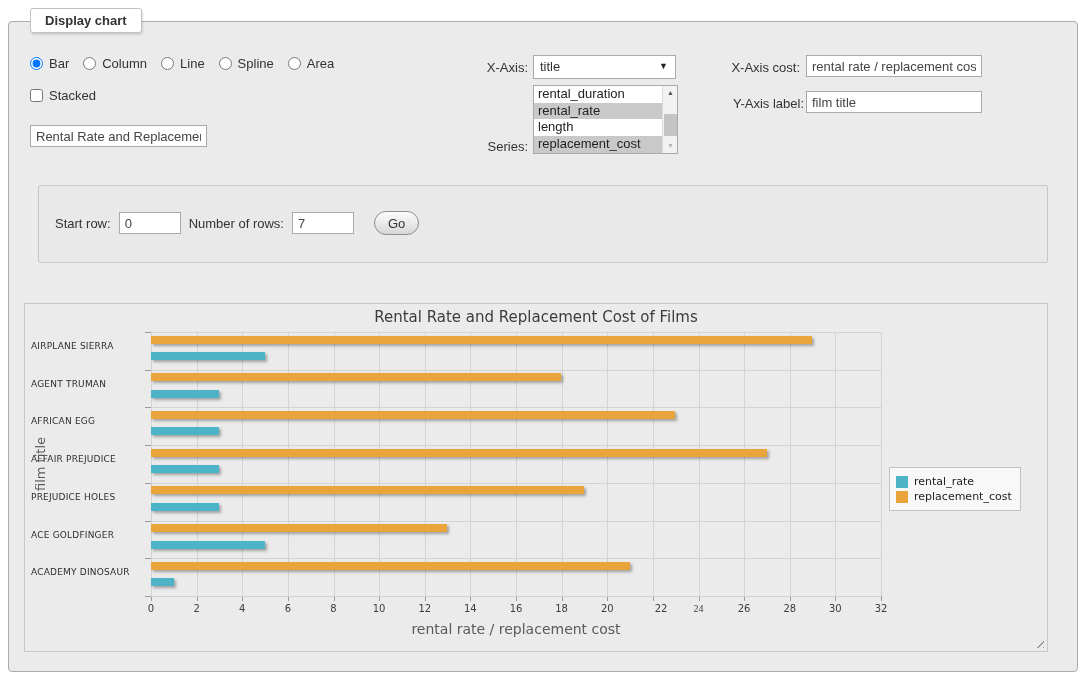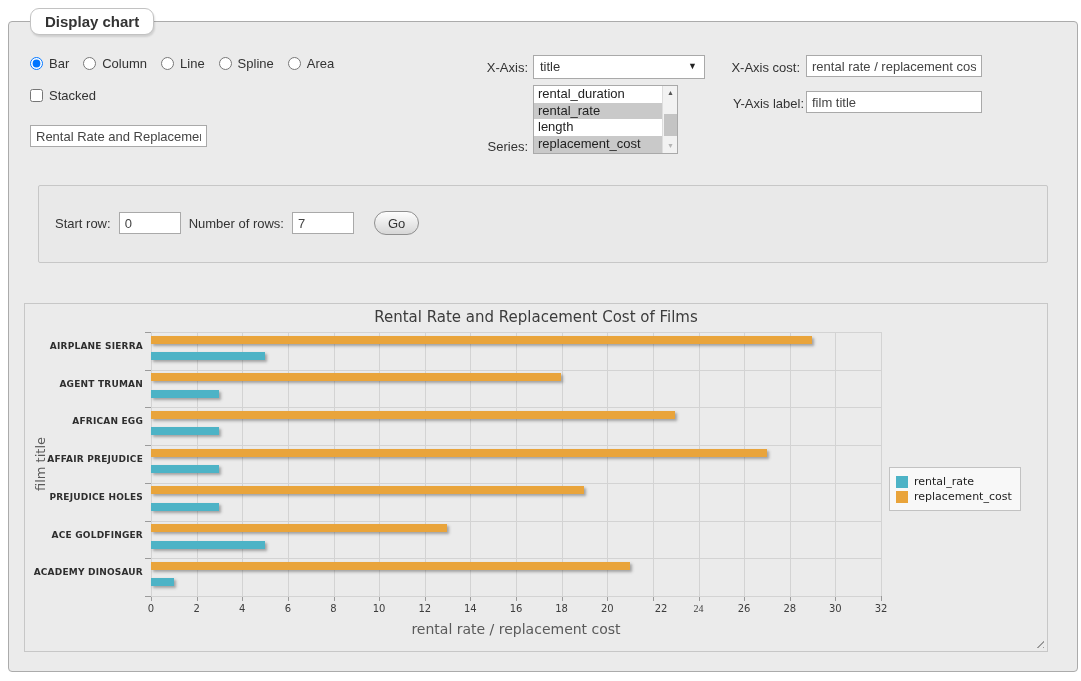--- a/index.html
+++ b/index.html
@@ -4,38 +4,38 @@
 <style>
   * { margin:0; padding:0; box-sizing:border-box; }
   html,body { width:1081px; height:681px; background:#fff; overflow:hidden;
               font-family:"Liberation Sans", sans-serif; }
   .abs { position:absolute; }
 
   
   .panel { left:8px; top:21px; width:1070px; height:651px;
            background:#ebebeb; border:1px solid #ababab; border-radius:4px; }
   .panel-legend { left:30px; top:8px; z-index:5; background:#fff;
-                  border:1px solid #c2c2c2; border-radius:9px;
-                  padding:4px 14px; font-size:15px; font-weight:bold; color:#333;
+                  border:1px solid #c2c2c2; border-radius:3px;
+                  padding:4px 14px; font-size:13px; font-weight:bold; color:#333;
                   box-shadow:1px 2px 2px rgba(0,0,0,0.12); }
 
   
   .ctl-label { font-size:13px; color:#333; }
   .radio-row { left:30px; top:56px; display:flex; align-items:center; gap:6px; }
   .radio-row label { margin-right:8px; }
   .check-row { left:30px; top:88px; display:flex; align-items:center; gap:6px; }
   input[type=text] { border:1px solid #a9a9a9; background:#fff; font-size:13px;
                      color:#444; padding:2px 5px; height:22px; }
   .title-input { left:30px; top:125px; width:177px; }
 
   .lbl-right { text-align:right; }
   .xaxis-lbl { left:450px; top:60px; width:78px; }
   .series-lbl { left:450px; top:139px; width:78px; }
 
-  .fake-select { left:533px; top:55px; width:172px; height:24px; background:#fff;
+  .fake-select { left:533px; top:55px; width:143px; height:24px; background:#fff;
                  border:1px solid #a9a9a9; font-size:13px; color:#333;
                  padding:3px 6px; cursor:default; }
   .fake-select .arrow { position:absolute; right:7px; top:5px; font-size:9px; color:#222; }
 
   .series-list { left:533px; top:85px; width:145px; height:69px; background:#fff;
                  border:1px solid #a9a9a9; overflow:hidden; font-size:13px; color:#222; }
   .series-list .opt { height:16.7px; line-height:16.7px; padding-left:4px; white-space:nowrap; }
   .series-list .opt.sel { background:#c9c9c9; }
   .sb { position:absolute; right:0; top:0; width:15px; height:100%; background:#f2f2f2;
         border-left:1px solid #ddd; }
@@ -64,22 +64,22 @@
                background:#ebebeb; border:1px solid #c7c7c7;
                font-family:"DejaVu Sans", sans-serif; }
   .chart-title { position:absolute; left:0; top:4px; width:100%; text-align:center;
                  font-size:15px; color:#3c3c3c; }
   .plot { position:absolute; left:126px; top:28px; width:730px; height:264px; }
   .gl-v { position:absolute; top:0; width:1px; height:100%; background:#d3d3d3; }
   .gl-h { position:absolute; left:0; height:1px; width:100%; background:#d3d3d3; }
   .tick-x { position:absolute; width:1px; height:5px; background:#9b9b9b; }
   .tick-y { position:absolute; height:1px; width:6px; background:#9b9b9b; }
   .bar { position:absolute; height:8px; box-shadow:2px 2px 3px rgba(70,70,70,0.45); }
-  .cat-lab { position:absolute; width:112px; text-align:right; font-size:9px;
-             font-weight:bold; color:#2e2e2e; letter-spacing:0.2px; }
+  .cat-lab { position:absolute; width:112px; font-size:9px;
+             font-weight:normal; color:#2e2e2e; letter-spacing:0.2px; }
   .xtick-lab { position:absolute; width:40px; text-align:center; font-size:10px; color:#3d3d3d; }
   .x-title { position:absolute; left:126px; width:730px; top:317px; text-align:center;
              font-size:14px; color:#5a5a5a; }
   .y-title { position:absolute; left:8px; top:28px; height:264px; width:18px;
              writing-mode:vertical-rl; transform:rotate(180deg); text-align:center;
              font-size:13px; color:#5a5a5a; }
   .legend { position:absolute; left:864px; top:163px; background:#f8f8f8;
             border:1px solid #c2c2c2; padding:5px 8px 5px 6px; }
   .legend-row { display:flex; align-items:center; margin:2px 0; }
   .legend-swatch { width:12px; height:12px; margin-right:6px; }

